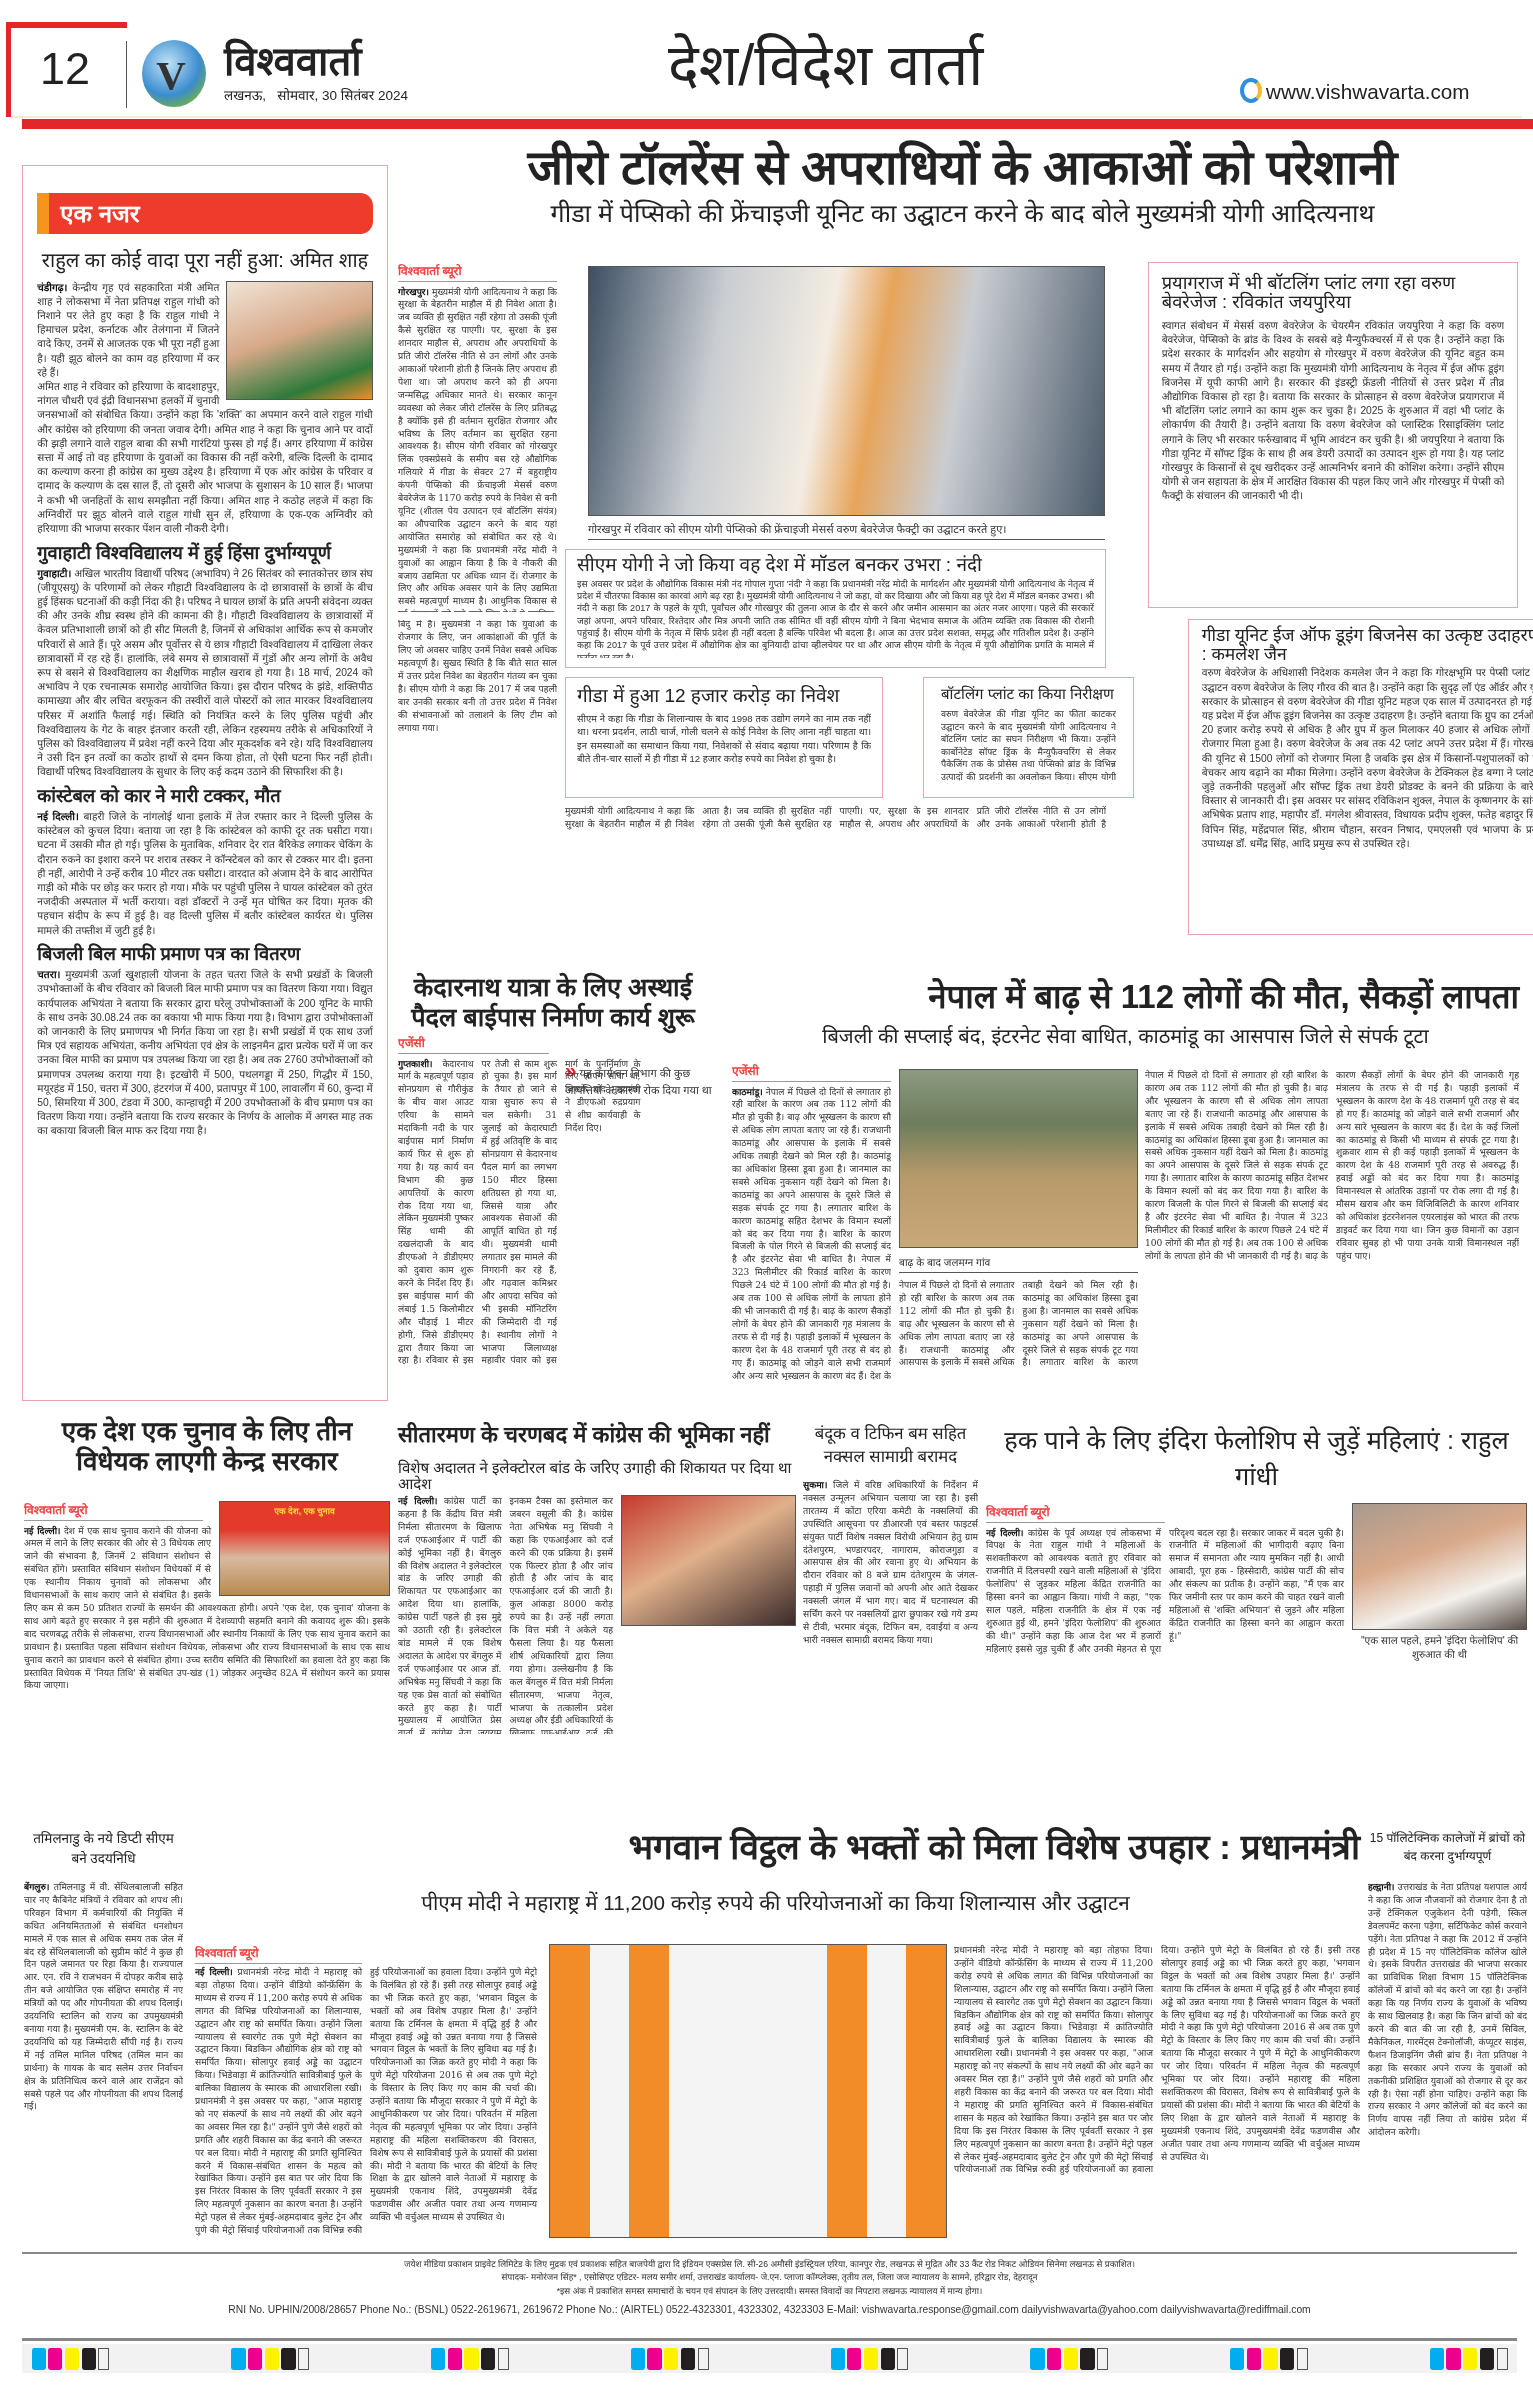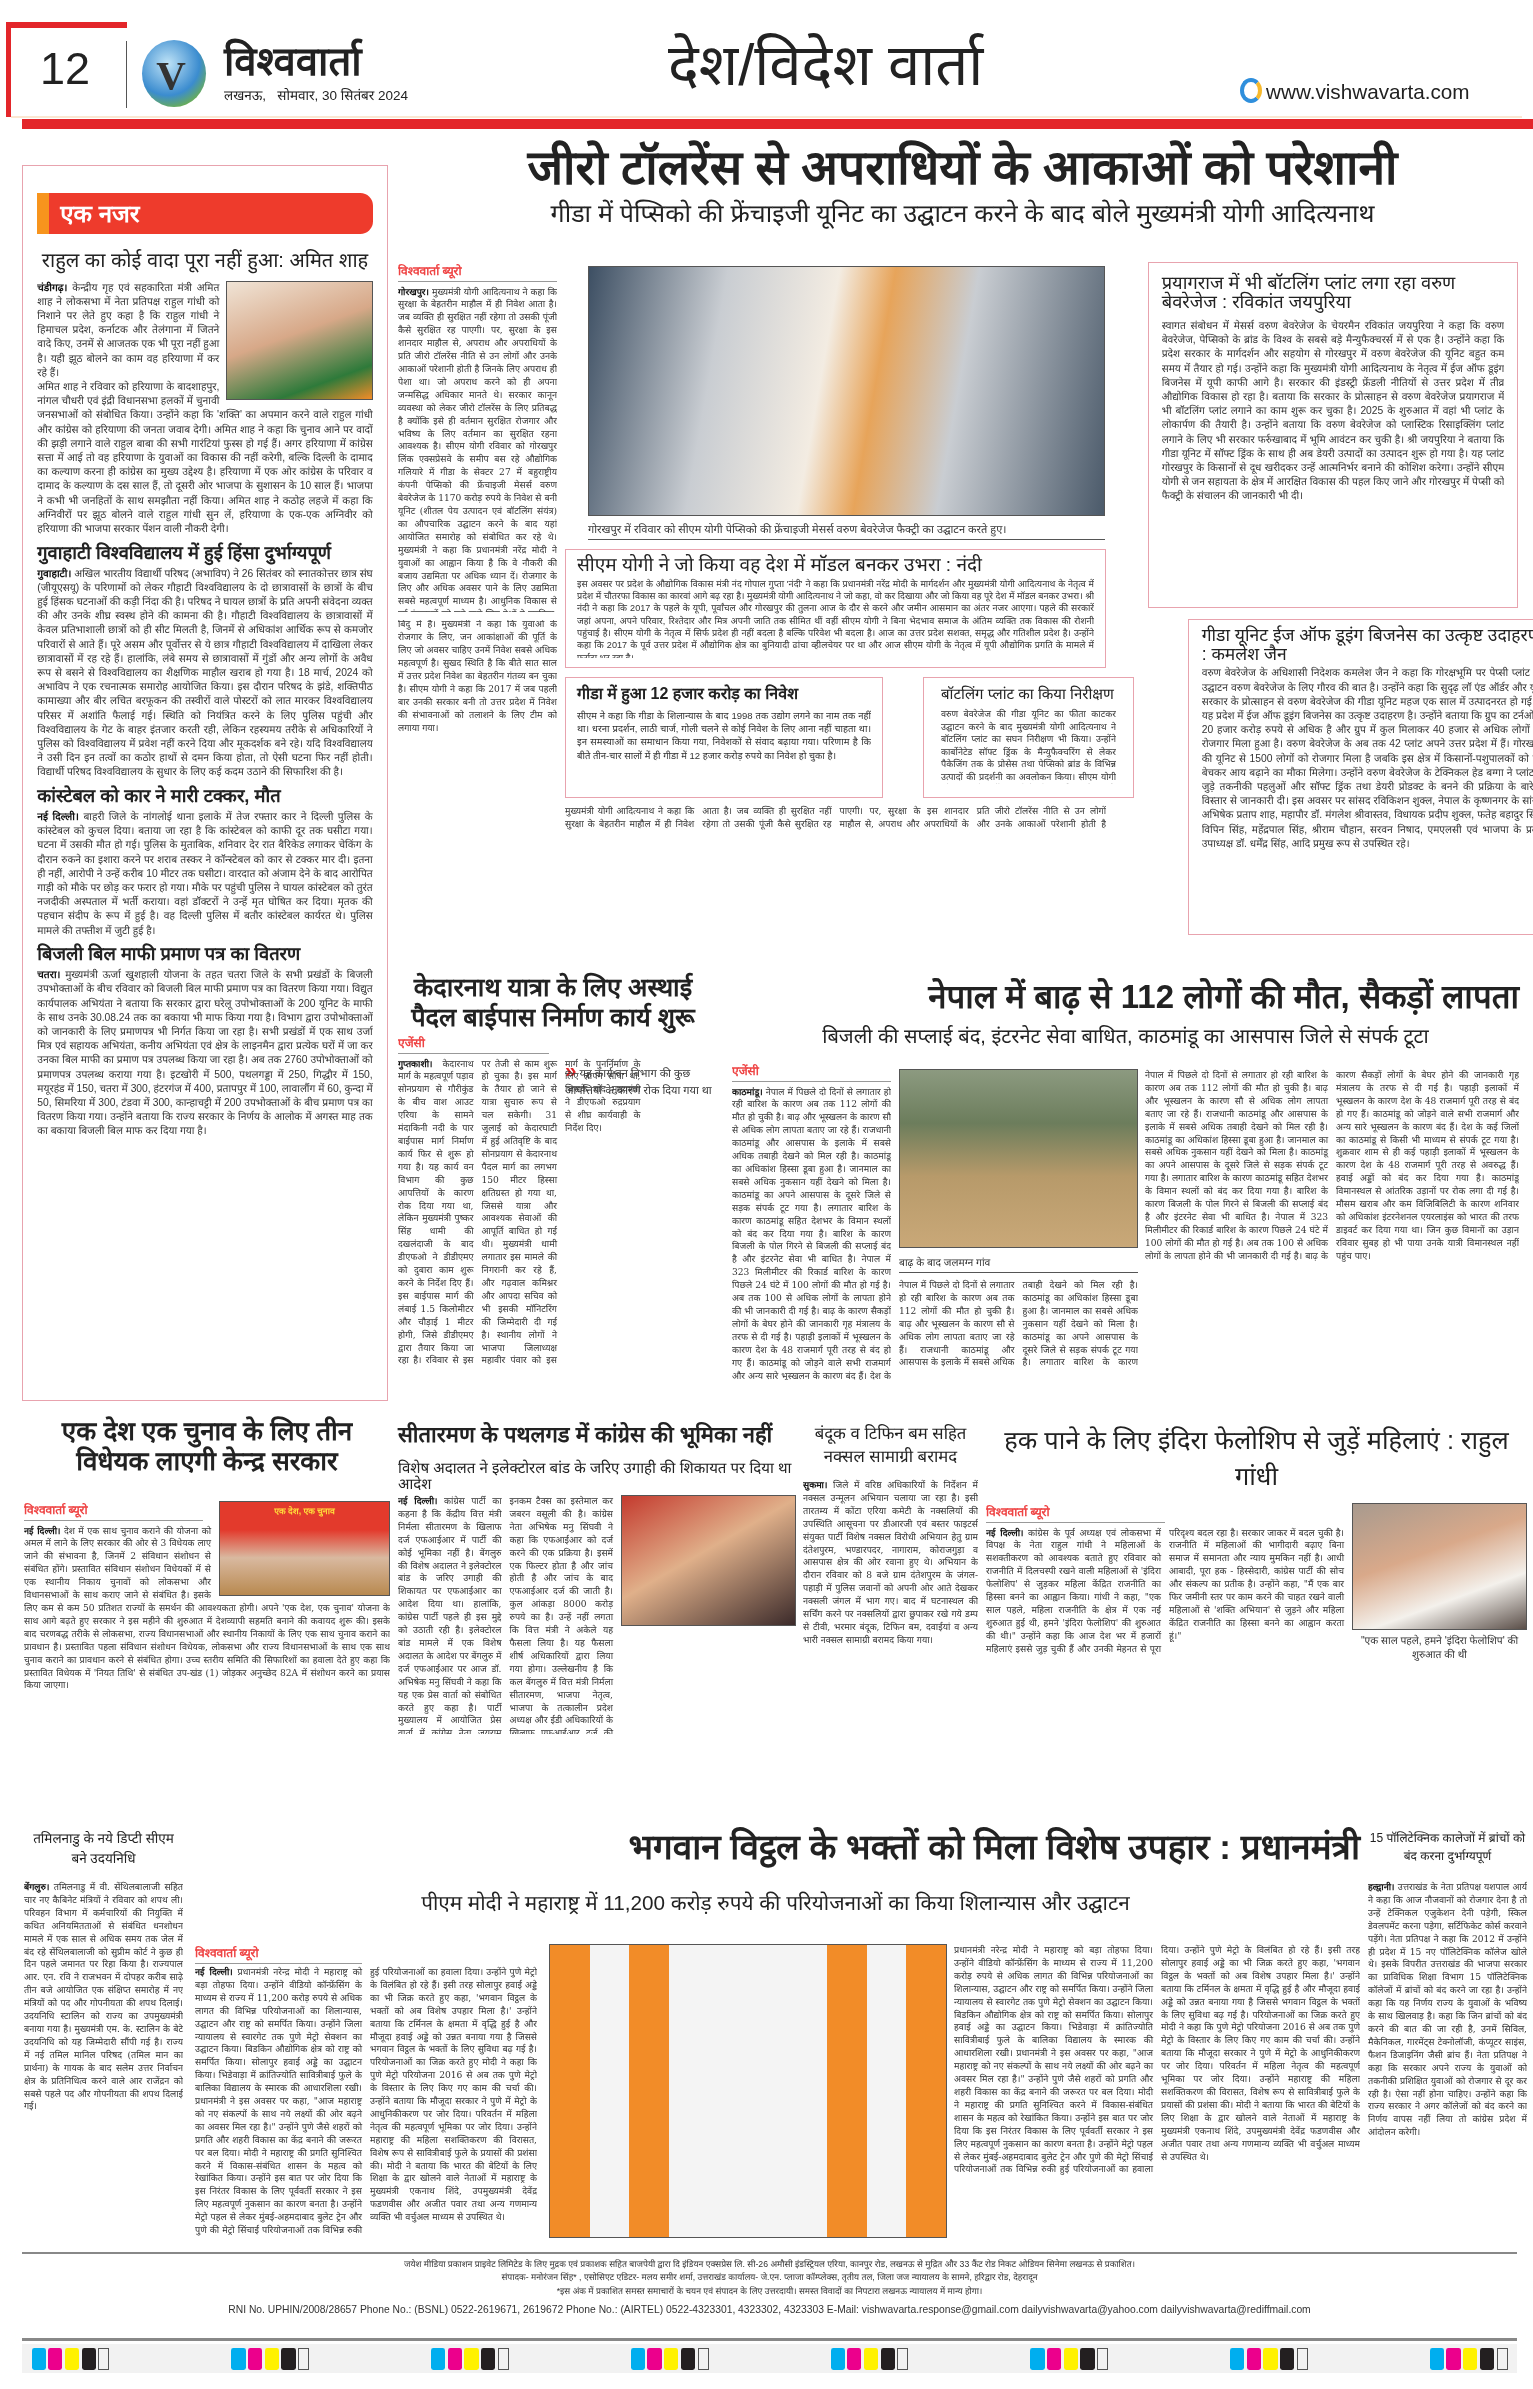--- a/index.html
+++ b/index.html
@@ -66,21 +66,21 @@
 <div class="abs" style="left:398px;top:620px;width:159px;height:318px;overflow:hidden">
   <p class="body" style="margin-top:-350px">मुख्यमंत्री योगी आदित्यनाथ ने कहा कि सुरक्षा के बेहतरीन माहौल में ही निवेश आता है। जब व्यक्ति ही सुरक्षित नहीं रहेगा तो उसकी पूंजी कैसे सुरक्षित रह पाएगी। पर, सुरक्षा के इस शानदार माहौल से, अपराध और अपराधियों के प्रति जीरो टॉलरेंस नीति से उन लोगों और उनके आकाओं परेशानी होती है जिनके लिए अपराध ही पेशा था। जो अपराध करने को ही अपना जन्मसिद्ध अधिकार मानते थे। सरकार कानून व्यवस्था को लेकर जीरो टॉलरेंस के लिए प्रतिबद्ध है क्योंकि इसे ही वर्तमान सुरक्षित रोजगार और भविष्य के लिए वर्तमान का सुरक्षित रहना आवश्यक है। सीएम योगी रविवार को गोरखपुर लिंक एक्सप्रेसवे के समीप बस रहे औद्योगिक गलियारे में गीडा के सेक्टर 27 में बहुराष्ट्रीय कंपनी पेप्सिको की फ्रेंचाइजी मेसर्स वरुण बेवरेजेज के 1170 करोड़ रुपये के निवेश से बनी यूनिट (शीतल पेय उत्पादन एवं बॉटलिंग संयंत्र) का औपचारिक उद्घाटन करने के बाद यहां आयोजित समारोह को संबोधित कर रहे थे। मुख्यमंत्री ने कहा कि प्रधानमंत्री नरेंद्र मोदी ने युवाओं का आह्वान किया है कि वे नौकरी की बजाय उद्यमिता पर अधिक ध्यान दें। रोजगार के लिए और अधिक अवसर पाने के लिए उद्यमिता सबसे महत्वपूर्ण माध्यम है। आधुनिक विकास से नई ऊंचाइयों को छूने वाले जिन देशों ने उद्यमिता, शोध और नवाचार पर ध्यान दिया है, वहीं देश आर्थिक परिदृश्य में केंद्र बिंदु में हैं। मुख्यमंत्री ने कहा कि युवाओं के रोजगार के लिए, जन आकांक्षाओं की पूर्ति के लिए जो अवसर चाहिए उनमें निवेश सबसे अधिक महत्वपूर्ण है। सुखद स्थिति है कि बीते सात साल में उत्तर प्रदेश निवेश का बेहतरीन गंतव्य बन चुका है। सीएम योगी ने कहा कि 2017 में जब पहली बार उनकी सरकार बनी तो उत्तर प्रदेश में निवेश की संभावनाओं को तलाशने के लिए टीम को लगाया गया।</p>
 </div>
 
 <div class="abs box" style="left:565px;top:549px;width:541px;height:119px;padding:4.8px 11px;">
   <div class="hl" style="font-size:19px;font-weight:normal;margin-bottom:3.2px">सीएम योगी ने जो किया वह देश में मॉडल बनकर उभरा : नंदी</div>
   <p class="bsans" style="font-size:9.1px;line-height:1.35;height:80px;overflow:hidden">इस अवसर पर प्रदेश के औद्योगिक विकास मंत्री नंद गोपाल गुप्ता 'नंदी' ने कहा कि प्रधानमंत्री नरेंद्र मोदी के मार्गदर्शन और मुख्यमंत्री योगी आदित्यनाथ के नेतृत्व में प्रदेश में चौतरफा विकास का कारवां आगे बढ़ रहा है। मुख्यमंत्री योगी आदित्यनाथ ने जो कहा, वो कर दिखाया और जो किया वह पूरे देश में मॉडल बनकर उभरा। श्री नंदी ने कहा कि 2017 के पहले के यूपी, पूर्वांचल और गोरखपुर की तुलना आज के दौर से करने और जमीन आसमान का अंतर नजर आएगा। पहले की सरकारें जहां अपना, अपने परिवार, रिश्तेदार और मित्र अपनी जाति तक सीमित थीं वहीं सीएम योगी ने बिना भेदभाव समाज के अंतिम व्यक्ति तक विकास की रोशनी पहुंचाई है। सीएम योगी के नेतृत्व में सिर्फ प्रदेश ही नहीं बदला है बल्कि परिवेश भी बदला है। आज का उत्तर प्रदेश सशक्त, समृद्ध और गतिशील प्रदेश है। उन्होंने कहा कि 2017 के पूर्व उत्तर प्रदेश में औद्योगिक क्षेत्र का बुनियादी ढांचा व्हीलचेयर पर था और आज सीएम योगी के नेतृत्व में यूपी औद्योगिक प्रगति के मामले में फर्राटा भर रहा है।</p>
 </div>
 
 <div class="abs box" style="left:565px;top:677px;width:318px;height:121px;padding:8px 11px;">
-  <div class="hl" style="font-size:16px;font-weight:bold;margin-bottom:6.4px">गीडा में हुआ 12 हजार करोड़ का निवेश</div>
+  <div class="hl" style="font-size:19px;font-weight:normal;margin-bottom:6.4px">गीडा में हुआ 12 हजार करोड़ का निवेश</div>
   <p class="bsans" style="font-size:9.5px;height:73px;overflow:hidden">सीएम ने कहा कि गीडा के शिलान्यास के बाद 1998 तक उद्योग लगने का नाम तक नहीं था। धरना प्रदर्शन, लाठी चार्ज, गोली चलने से कोई निवेश के लिए आना नहीं चाहता था। इन समस्याओं का समाधान किया गया, निवेशकों से संवाद बढ़ाया गया। परिणाम है कि बीते तीन-चार सालों में ही गीडा में 12 हजार करोड़ रुपये का निवेश हो चुका है।</p>
 </div>
 
 <div class="abs box" style="left:895px;top:677px;width:211px;height:121px;padding:8px 17px;margin-left:28px;">
   <div class="hl" style="font-size:15px;font-weight:normal;margin-bottom:6.4px">बॉटलिंग प्लांट का किया निरीक्षण</div>
   <p class="bsans" style="font-size:9.1px;height:76px;overflow:hidden">वरुण बेवरेजेज की गीडा यूनिट का फीता काटकर उद्घाटन करने के बाद मुख्यमंत्री योगी आदित्यनाथ ने बॉटलिंग प्लांट का सघन निरीक्षण भी किया। उन्होंने कार्बोनेटेड सॉफ्ट ड्रिंक के मैन्युफैक्चरिंग से लेकर पैकेजिंग तक के प्रोसेस तथा पेप्सिको ब्रांड के विभिन्न उत्पादों की प्रदर्शनी का अवलोकन किया। सीएम योगी को वहां लगी हाईटेक मशीनों और बॉटलिंग प्रक्रिया की जानकारी दी।</p>
 </div>
 
 <div class="abs body" style="left:565px;top:805px;width:541px;height:29px;overflow:hidden;column-count:4;column-gap:8px">
   <span>मुख्यमंत्री योगी आदित्यनाथ ने कहा कि सुरक्षा के बेहतरीन माहौल में ही निवेश आता है। जब व्यक्ति ही सुरक्षित नहीं रहेगा तो उसकी पूंजी कैसे सुरक्षित रह पाएगी। पर, सुरक्षा के इस शानदार माहौल से, अपराध और अपराधियों के प्रति जीरो टॉलरेंस नीति से उन लोगों और उनके आकाओं परेशानी होती है जिनके लिए अपराध ही पेशा था। जो अपराध करने को ही अपना जन्मसिद्ध अधिकार मानते थे। सरकार कानून व्यवस्था को लेकर जीरो टॉलरेंस के लिए प्रतिबद्ध है क्योंकि इसे ही वर्तमान सुरक्षित रोजगार और भविष्य के लिए वर्तमान का सुरक्षित रहना आवश्यक है। सीएम योगी रविवार को गोरखपुर लिंक एक्सप्रेसवे के समीप बस रहे औद्योगिक गलियारे में गीडा के सेक्टर 27 में बहुराष्ट्रीय कंपनी पेप्सिको की फ्रेंचाइजी मेसर्स वरुण बेवरेजेज के 1170 करोड़ रुपये के निवेश से बनी यूनिट (शीतल पेय उत्पादन एवं बॉटलिंग संयंत्र) का औपचारिक उद्घाटन करने के बाद यहां आयोजित समारोह को संबोधित कर रहे थे। मुख्यमंत्री ने कहा कि प्रधानमंत्री नरेंद्र मोदी ने युवाओं का आह्वान किया है कि वे नौकरी की बजाय उद्यमिता पर अधिक ध्यान दें। रोजगार के लिए और अधिक अवसर पाने के लिए उद्यमिता सबसे महत्वपूर्ण माध्यम है। आधुनिक विकास से नई ऊंचाइयों को छूने वाले जिन देशों ने उद्यमिता, शोध और नवाचार पर ध्यान दिया है, वहीं देश आर्थिक परिदृश्य में केंद्र बिंदु में हैं। मुख्यमंत्री ने कहा कि युवाओं के रोजगार के लिए, जन आकांक्षाओं की पूर्ति के लिए जो अवसर चाहिए उनमें निवेश सबसे अधिक महत्वपूर्ण है। सुखद स्थिति है कि बीते सात साल में उत्तर प्रदेश निवेश का बेहतरीन गंतव्य बन चुका है। सीएम योगी ने कहा कि 2017 में जब पहली बार उनकी सरकार बनी तो उत्तर प्रदेश में निवेश की संभावनाओं को तलाशने के लिए टीम को लगाया गया।</span>
@@ -123,21 +123,21 @@
 
 <div class="abs hl" style="left:24px;top:1417px;width:366px;font-size:26px;text-align:center;line-height:1.15">एक देश एक चुनाव के लिए तीन विधेयक लाएगी केन्द्र सरकार</div>
 <div class="abs" style="left:24px;top:1501px;width:366px;height:231px;overflow:hidden">
   <div class="photo" style="float:right;width:171px;height:95px;margin:0 0 4.8px 8px;background:linear-gradient(180deg,#e33a2c 0%,#e33a2c 30%,#d9b9a0 60%,#b8894f 100%);position:relative">
     <span style="position:absolute;left:0;right:0;top:3.2px;text-align:center;font-size:8.7px;color:#ffdb3b;font-weight:bold">एक देश, एक चुनाव</span>
   </div>
   <span class="byline" style="width:179px">विश्ववार्ता ब्यूरो</span>
   <p class="body"><b class="dateline">नई दिल्ली।</b> <span>देश में एक साथ चुनाव कराने की योजना को अमल में लाने के लिए सरकार की ओर से 3 विधेयक लाए जाने की संभावना है, जिनमें 2 संविधान संशोधन से संबंधित होंगे। प्रस्तावित संविधान संशोधन विधेयकों में से एक स्थानीय निकाय चुनावों को लोकसभा और विधानसभाओं के साथ कराए जाने से संबंधित है। इसके लिए कम से कम 50 प्रतिशत राज्यों के समर्थन की आवश्यकता होगी। अपने 'एक देश, एक चुनाव' योजना के साथ आगे बढ़ते हुए सरकार ने इस महीने की शुरुआत में देशव्यापी सहमति बनाने की कवायद शुरू की। इसके बाद चरणबद्ध तरीके से लोकसभा, राज्य विधानसभाओं और स्थानीय निकायों के लिए एक साथ चुनाव कराने का प्रावधान है। प्रस्तावित पहला संविधान संशोधन विधेयक, लोकसभा और राज्य विधानसभाओं के साथ एक साथ चुनाव कराने का प्रावधान करने से संबंधित होगा। उच्च स्तरीय समिति की सिफारिशों का हवाला देते हुए कहा कि प्रस्तावित विधेयक में 'नियत तिथि' से संबंधित उप-खंड (1) जोड़कर अनुच्छेद 82A में संशोधन करने का प्रयास किया जाएगा।</span></p>
 </div>
 
-<div class="abs hl" style="left:398px;top:1423px;width:398px;font-size:22px;white-space:nowrap">सीतारमण के पथलगड में कांग्रेस की भूमिका नहीं</div>
+<div class="abs hl" style="left:398px;top:1423px;width:398px;font-size:22px;white-space:nowrap">सीतारमण के चरणबद में कांग्रेस की भूमिका नहीं</div>
 <div class="abs hl" style="left:398px;top:1460px;width:398px;font-size:15px;font-weight:normal">विशेष अदालत ने इलेक्टोरल बांड के जरिए उगाही की शिकायत पर दिया था आदेश</div>
 <div class="abs" style="left:398px;top:1495px;width:398px;height:239px;overflow:hidden">
   <div class="photo" style="float:right;width:175px;height:131px;margin:0 0 4.8px 8px;background:linear-gradient(150deg,#c43a2e 0%,#e0b08a 45%,#3b2a2a 100%);"></div>
   <p class="body" style="column-count:2;column-gap:8px"><b class="dateline">नई दिल्ली।</b> <span>कांग्रेस पार्टी का कहना है कि केंद्रीय वित्त मंत्री निर्मला सीतारमण के खिलाफ दर्ज एफआईआर में पार्टी की कोई भूमिका नहीं है। बेंगलुरु की विशेष अदालत ने इलेक्टोरल बांड के जरिए उगाही की शिकायत पर एफआईआर का आदेश दिया था। हालांकि, कांग्रेस पार्टी पहले ही इस मुद्दे को उठाती रही है। इलेक्टोरल बांड मामले में एक विशेष अदालत के आदेश पर बेंगलुरु में दर्ज एफआईआर पर आज डॉ. अभिषेक मनु सिंघवी ने कहा कि यह एक प्रेस वार्ता को संबोधित करते हुए कहा है। पार्टी मुख्यालय में आयोजित प्रेस वार्ता में कांग्रेस नेता जयराम रमेश ने कहा कि इलेक्टोरल बांड के तहत सभी पार्टियों को चंदा प्राप्त हुआ है लेकिन केवल भारतीय जनता पार्टी ने इसे गलत तरीके से प्राप्त किया है। उन्होंने आरोप लगाया कि भाजपा ने ईडी सीबीआई और इनकम टैक्स का इस्तेमाल कर जबरन वसूली की है। कांग्रेस नेता अभिषेक मनु सिंघवी ने कहा कि एफआईआर को दर्ज करने की एक प्रक्रिया है। इसमें एक फिल्टर होता है और जांच होती है और जांच के बाद एफआईआर दर्ज की जाती है। कुल आंकड़ा 8000 करोड़ रुपये का है। उन्हें नहीं लगता कि वित्त मंत्री ने अकेले यह फैसला लिया है। यह फैसला शीर्ष अधिकारियों द्वारा लिया गया होगा। उल्लेखनीय है कि कल बेंगलुरु में वित्त मंत्री निर्मला सीतारमण, भाजपा नेतृत्व, भाजपा के तत्कालीन प्रदेश अध्यक्ष और ईडी अधिकारियों के खिलाफ एफआईआर दर्ज की गई थी। भारतीय जनता पार्टी का इस मामले में कहना है कि नक्सल राजनीति से प्रेरित है। इलेक्टोरल बॉन्ड नीतिगत मामला था। कांग्रेस के मुख्यमंत्री मुडा मामले में फंसे हुए हैं।</span></p>
 </div>
 
 <div class="abs hl" style="left:803px;top:1423px;width:175px;font-size:16.7px;font-weight:normal;text-align:center;line-height:1.35">बंदूक व टिफिन बम सहित नक्सल सामाग्री बरामद</div>
 <div class="abs body" style="left:803px;top:1479px;width:175px;height:254px;overflow:hidden">
   <b class="dateline">सुकमा।</b> <span>जिले में वरिष्ठ अधिकारियों के निर्देशन में नक्सल उन्मूलन अभियान चलाया जा रहा है। इसी तारतम्य में कोंटा एरिया कमेटी के नक्सलियों की उपस्थिति आसूचना पर डीआरजी एवं बस्तर फाइटर्स संयुक्त पार्टी विशेष नक्सल विरोधी अभियान हेतु ग्राम दंतेशपुरम, भण्डारपदर, नागाराम, कोराजगुड़ा व आसपास क्षेत्र की ओर रवाना हुए थे। अभियान के दौरान रविवार को 8 बजे ग्राम दंतेशपुरम के जंगल-पहाड़ी में पुलिस जवानों को अपनी ओर आते देखकर नक्सली जंगल में भाग गए। बाद में घटनास्थल की सर्चिंग करने पर नक्सलियों द्वारा छुपाकर रखे गये डम्प से टीवी, भरमार बंदूक, टिफिन बम, दवाईयां व अन्य भारी नक्सल सामाग्री बरामद किया गया।</span>
 </div>

